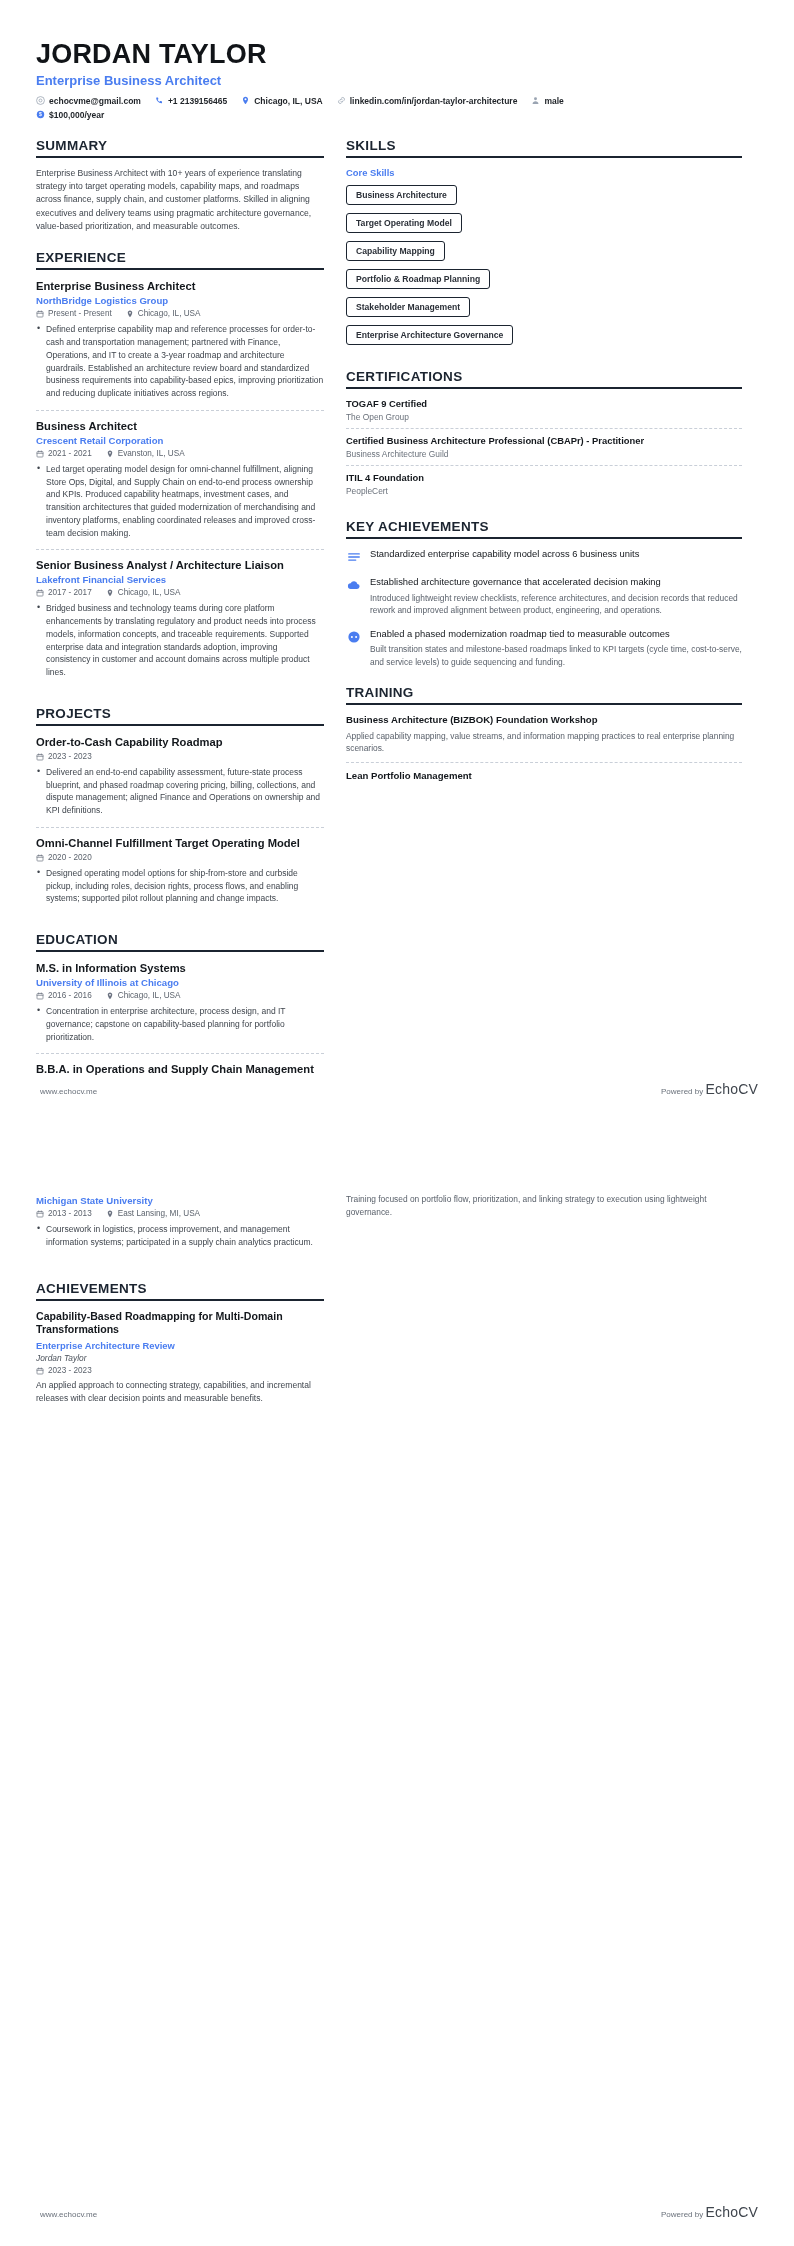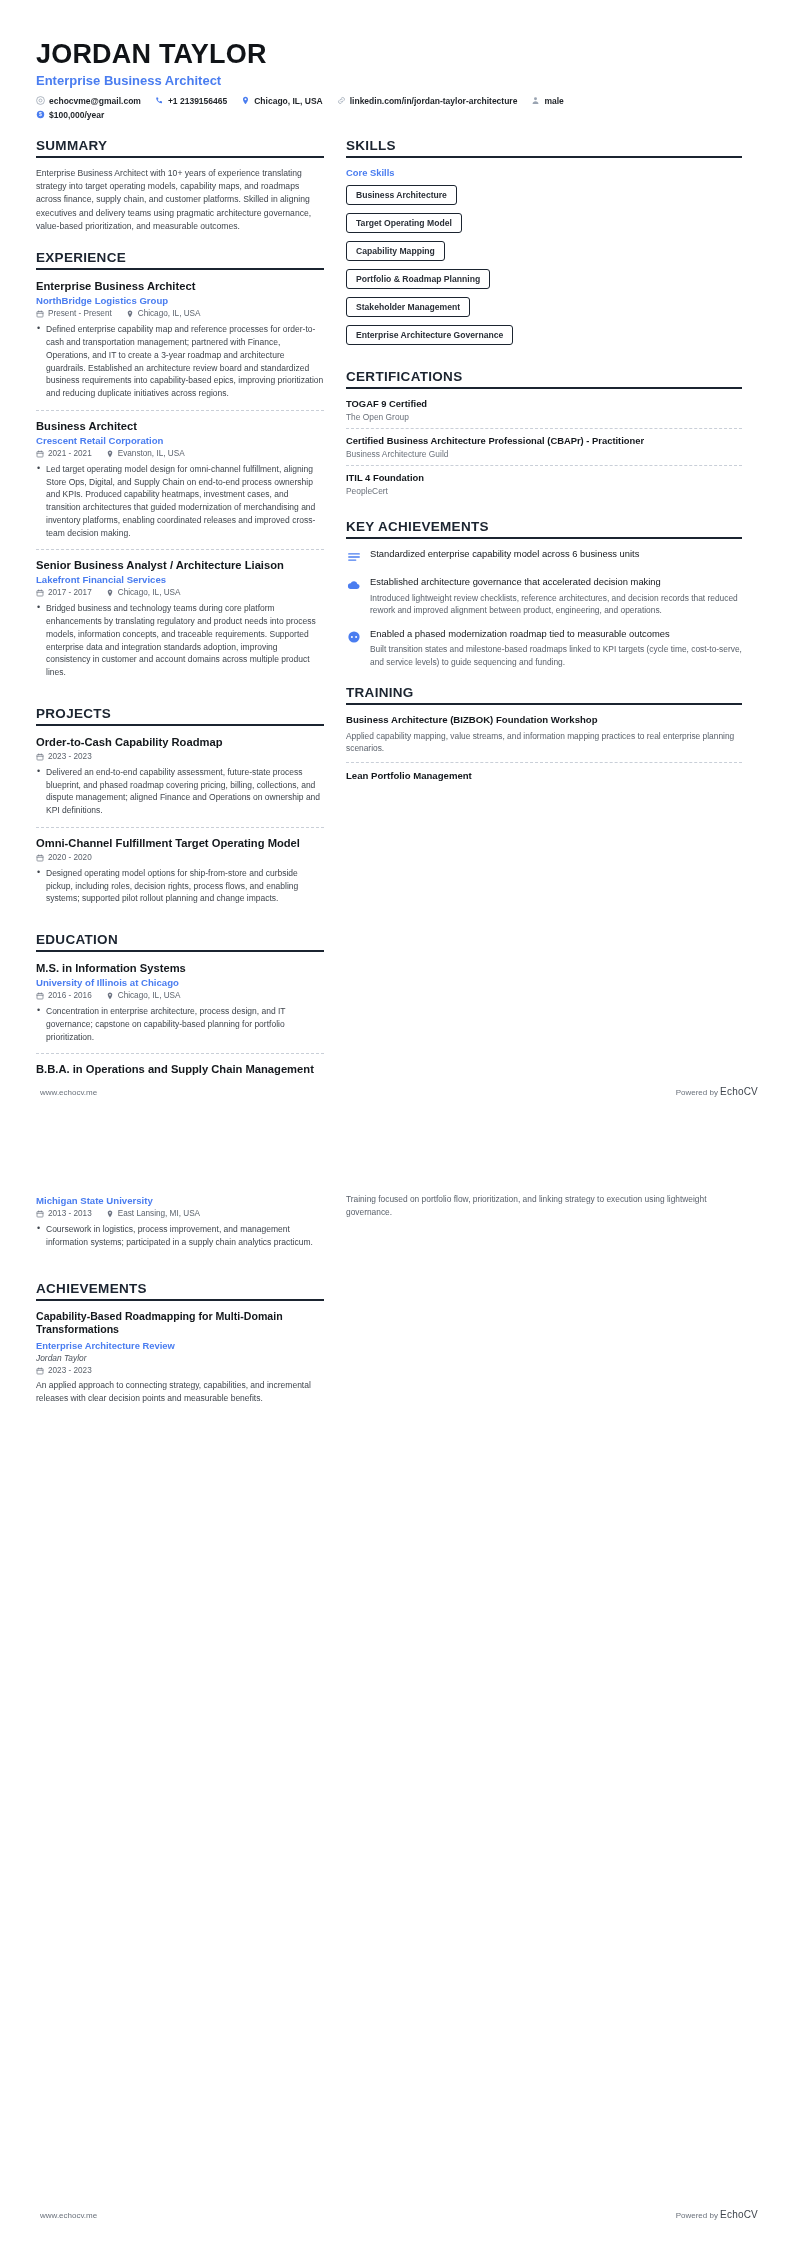--- a/index.html
+++ b/index.html
@@ -202,21 +202,21 @@
     position: absolute;
     left: 40px; right: 36px;
     bottom: 26px;
     display: flex;
     justify-content: space-between;
     align-items: baseline;
     font-size: 8px;
     color: #6a717b;
   }
   .footer .brand { font-size: 8px; color: #6a717b; }
-  .footer .brand b { font-size: 10px; font-weight: 400; color: #3f454d; letter-spacing: .2px; }
+  .footer .brand b { font-size: 14px; font-weight: 400; color: #3f454d; letter-spacing: .2px; }
 </style>
 </head>
 <body>
 
 <div class="page">
 
   <div>
     <div class="name">JORDAN TAYLOR</div>
     <div class="headline">Enterprise Business Architect</div>
 

